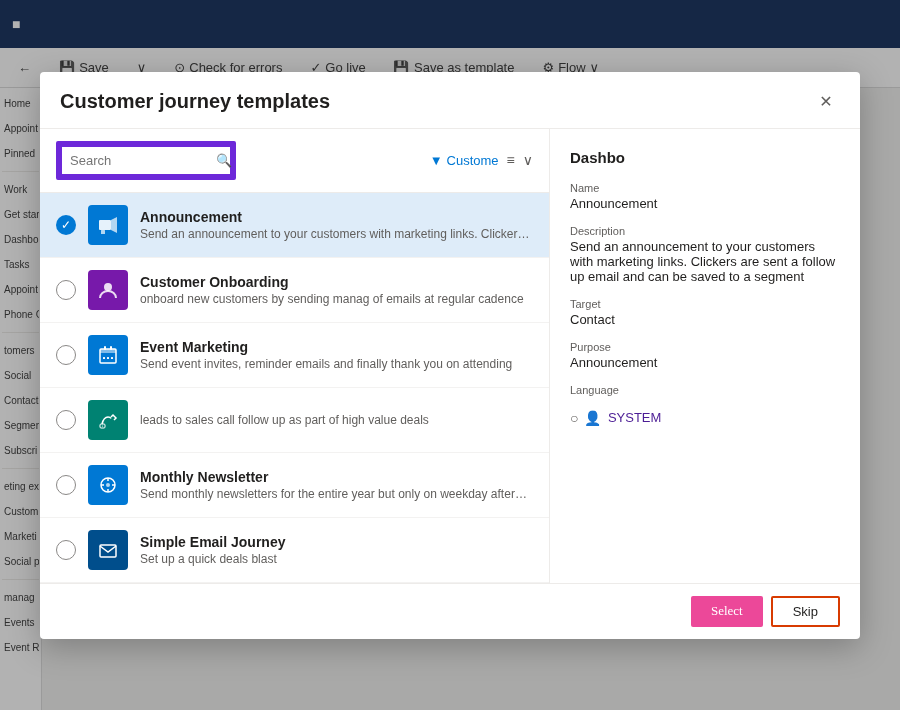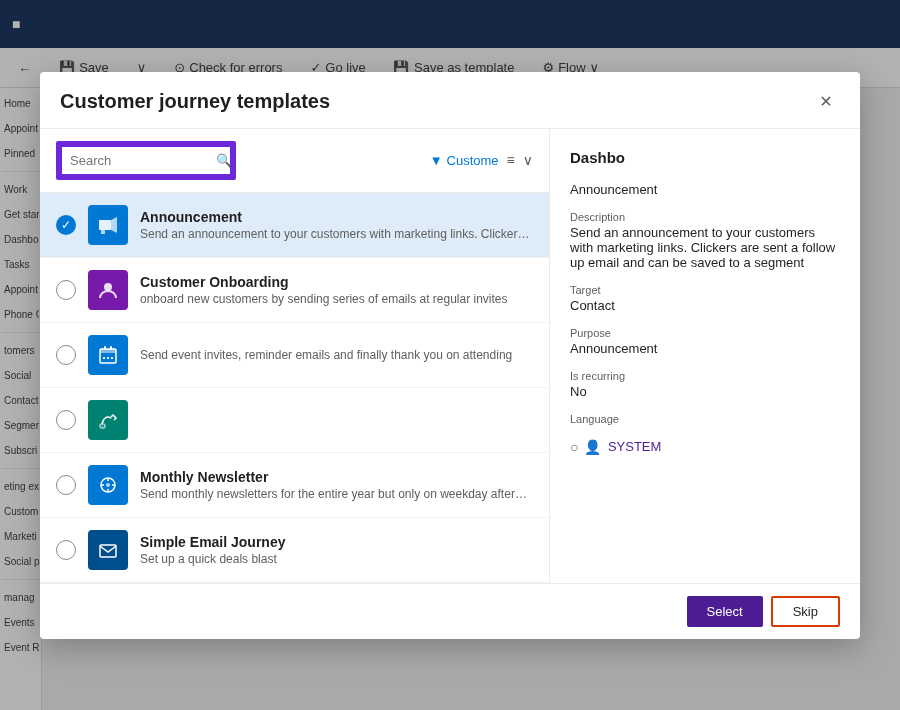--- a/index.html
+++ b/index.html
@@ -280,28 +280,29 @@
     
     .dialog-footer {
       padding: 12px 20px;
       display: flex;
       justify-content: flex-end;
       gap: 8px;
       border-top: 1px solid #edebe9;
     }
 
     .btn-primary {
-      background: #4c1d95;
+      background: #ec4899;
       color: #fff;
       border: none;
       padding: 6px 20px;
       border-radius: 2px;
       font-size: 13px;
       cursor: pointer;
       font-weight: 500;
+      font-family: Liberation Serif, serif;
     }
 
     .btn-outline {
       background: #fff;
       color: #201f1e;
       border: 2px solid #d83b01;
       padding: 6px 20px;
       border-radius: 2px;
       font-size: 13px;
       cursor: pointer;
@@ -438,57 +439,59 @@
               <div class="empty-circle"></div>
             </div>
             <div class="template-icon icon-purple">
               <svg width="22" height="22" viewBox="0 0 22 22" fill="none">
                 <circle cx="11" cy="8" r="4" fill="white" opacity="0.85"></circle>
                 <path d="M3 19c0-4 3.6-7 8-7s8 3 8 7" stroke="white" stroke-width="2" fill="none" opacity="0.85"></path>
               </svg>
             </div>
             <div class="template-info">
               <div class="template-name">Customer Onboarding</div>
-              <div class="template-desc">onboard new customers by sending series of emails at regular invites</div>
+              <div class="template-desc">onboard new customers by sending manag of emails at regular cadence</div>
             </div>
           </div>
 
           <div class="template-item">
             <div class="template-check">
               <div class="empty-circle"></div>
             </div>
             <div class="template-icon icon-blue">
               <svg width="22" height="22" viewBox="0 0 22 22" fill="none">
                 <rect x="3" y="5" width="16" height="14" rx="1" stroke="white" stroke-width="1.5" fill="none"></rect>
                 <rect x="3" y="5" width="16" height="4" fill="white" opacity="0.5"></rect>
                 <rect x="7" y="2" width="2" height="4" rx="1" fill="white"></rect>
                 <rect x="13" y="2" width="2" height="4" rx="1" fill="white"></rect>
                 <rect x="6" y="13" width="2" height="2" rx="0.5" fill="white"></rect>
                 <rect x="10" y="13" width="2" height="2" rx="0.5" fill="white"></rect>
                 <rect x="14" y="13" width="2" height="2" rx="0.5" fill="white"></rect>
               </svg>
             </div>
             <div class="template-info">
+              <div class="template-name">Event Marketing</div>
               <div class="template-desc">Send event invites, reminder emails and finally thank you on attending</div>
             </div>
           </div>
 
           <div class="template-item">
             <div class="template-check">
               <div class="empty-circle"></div>
             </div>
             <div class="template-icon icon-cyan">
               <svg width="22" height="22" viewBox="0 0 22 22" fill="none">
                 <path d="M5 15c1-4 3-7 6-7 1.5 0 2.5.5 3 1.5" stroke="white" stroke-width="1.5" fill="none"></path>
                 <path d="M14 8l2-2 3 3-2 2" stroke="white" stroke-width="1.5" fill="none"></path>
                 <rect x="3" y="15" width="5" height="4" rx="1" stroke="white" stroke-width="1" fill="none"></rect>
                 <circle cx="5.5" cy="17" r="0.6" fill="white"></circle>
               </svg>
             </div>
             <div class="template-info">
+              <div class="template-desc">leads to sales call follow up as part of high value deals</div>
             </div>
           </div>
 
           <div class="template-item">
             <div class="template-check">
               <div class="empty-circle"></div>
             </div>
             <div class="template-icon icon-blue">
               <svg width="22" height="22" viewBox="0 0 22 22" fill="none">
                 <circle cx="11" cy="11" r="7" stroke="white" stroke-width="1.5" fill="none"></circle>
@@ -518,42 +521,39 @@
             </div>
           </div>
 
         </div>
       </div>
 
       <div class="right-panel">
         <div class="details-title">Dashbo</div>
 
         <div class="detail-field">
+          <div class="detail-label">Name</div>
           <div class="detail-value">Announcement</div>
         </div>
 
         <div class="detail-field">
           <div class="detail-label">Description</div>
           <div class="detail-value">Send an announcement to your customers with marketing links. Clickers are sent a follow up email and can be saved to a segment</div>
         </div>
 
         <div class="detail-field">
           <div class="detail-label">Target</div>
           <div class="detail-value">Contact</div>
         </div>
 
         <div class="detail-field">
           <div class="detail-label">Purpose</div>
           <div class="detail-value">Announcement</div>
         </div>
 
-        <div class="detail-field">
-          <div class="detail-label">Is recurring</div>
-          <div class="detail-value">No</div>
-        </div>
 
         <div class="detail-field">
           <div class="detail-label">Language</div>
         </div>
 
         <div class="detail-field">
           <div class="owner-row">
             <span style="font-size:14px;color:#605e5c;">○</span>
             <span style="font-size:14px;color:#0078d4;">👤</span>
             <span class="detail-value link-style">SYSTEM</span>

